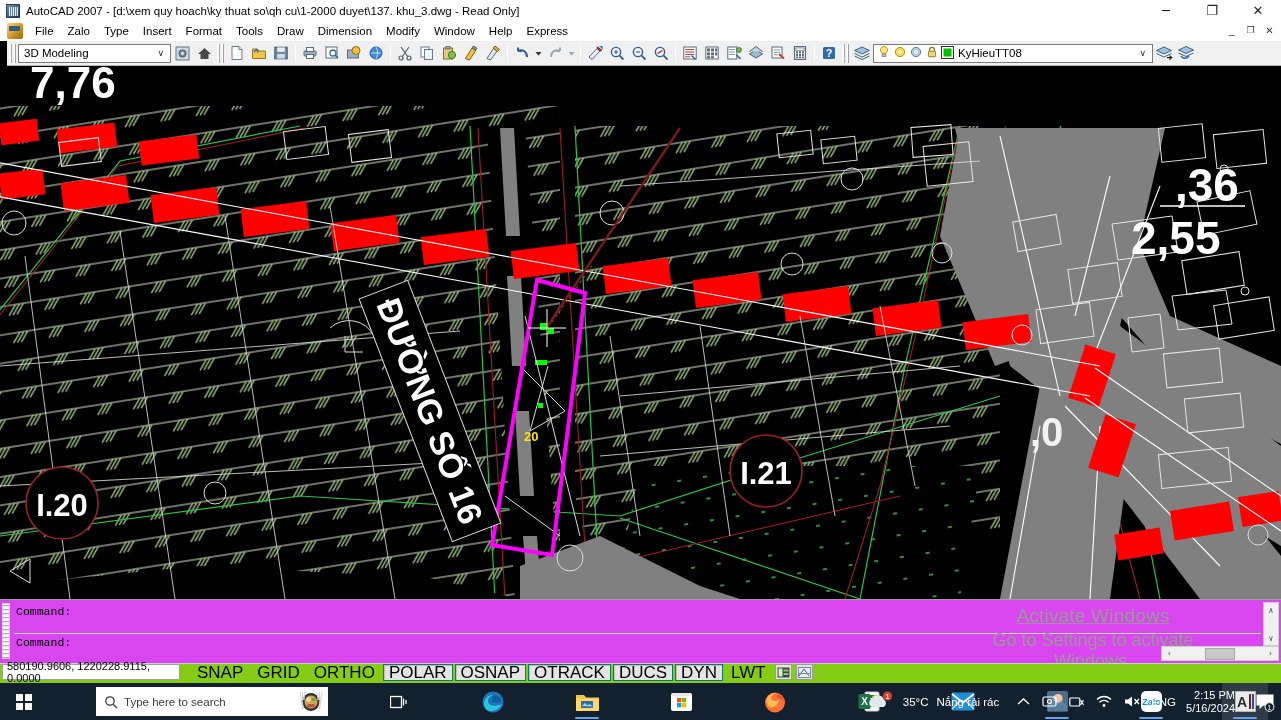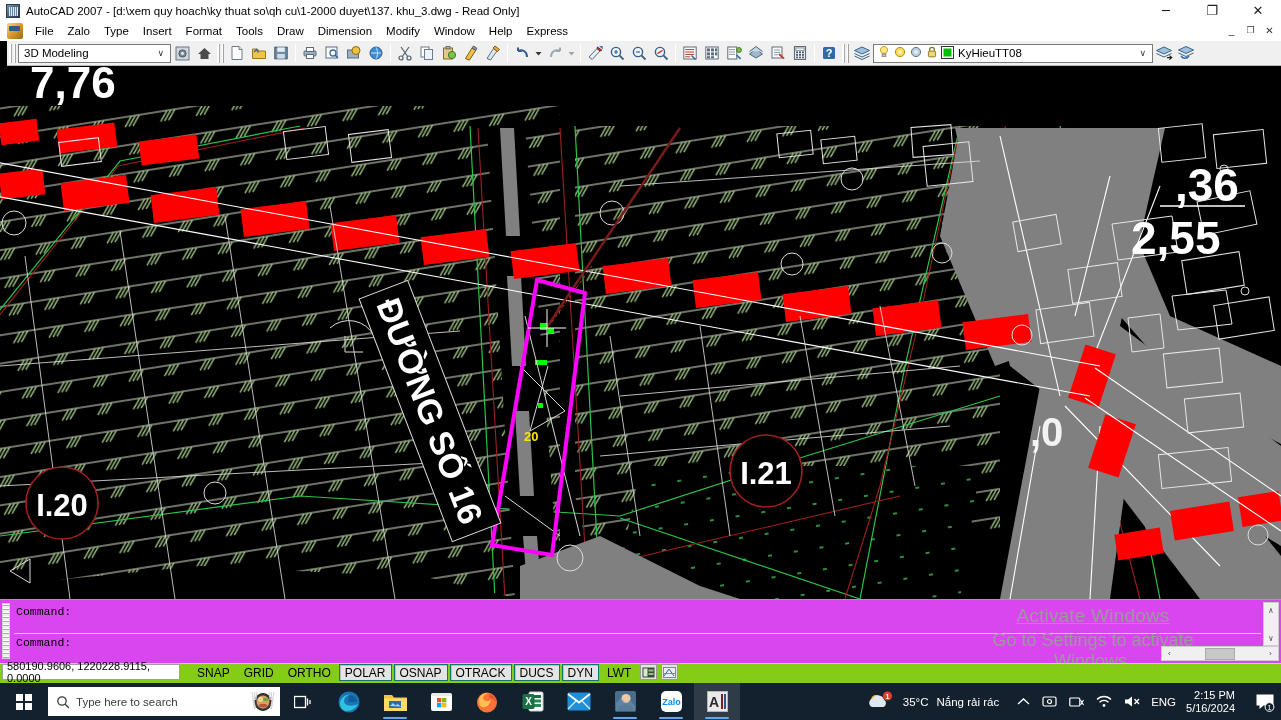--- a/index.html
+++ b/index.html
@@ -117,30 +117,30 @@
   
   .statusbar {
     position: absolute; top: 663px; left: 0; width: 1281px; height: 20px;
     background: #84cc16; border-top: 1px solid #cfcfcf;
     display: flex; align-items: flex-start; font-size: 11px; color: #000;
   }
   .coords { width: 178px; height: 16px; margin-left: 2px; background: #fff;
     border: 1px solid #a0a0a0; display: flex; align-items: center; padding-left: 4px;
     font-size: 11px; flex: none; }
   .sbtn { height: 17px; padding: 0 5px; margin: 0 1px; display: flex; align-items: center;
-    font-size: 12px; color: #000; flex: none; border: 1px solid transparent; }
+    font-size: 17px; color: #000; flex: none; border: 1px solid transparent; }
   .sbtn.on { border: 1px solid #0f766e; background: #e4e4e4;
     box-shadow: inset 1px 1px 0 #bdbdbd; }
   .sicon { width: 17px; height: 16px; margin: 0 2px; flex: none;
     border: 1px solid #9a9a9a; background: #e4e4e4; display:flex; align-items:center; justify-content:center; }
 
   
   .taskbar {
     position: absolute; top: 683px; left: 0; width: 1281px; height: 37px;
-    background: #13212e; display: flex; align-items: center;
+    background: #13212e; display: flex; align-items: center; gap: 48px;
   }
   .start-btn { width: 48px; height: 37px; display: flex; align-items: center; justify-content: center; }
   .win-logo { width: 16px; height: 16px; display: grid; grid-template-columns: 1fr 1fr;
     grid-template-rows: 1fr 1fr; gap: 2px; }
   .win-logo i { background: #fff; display: block; }
   .search-box { width: 232px; height: 29px; background: #fff; display: flex; align-items: center;
     position: relative; }
   .search-text { font-size: 11.5px; color: #3b3b3b; margin-left: 6px; }
   .tb-app { width: 46px; height: 37px; display: flex; align-items: center; justify-content: center;
     position: relative; }

